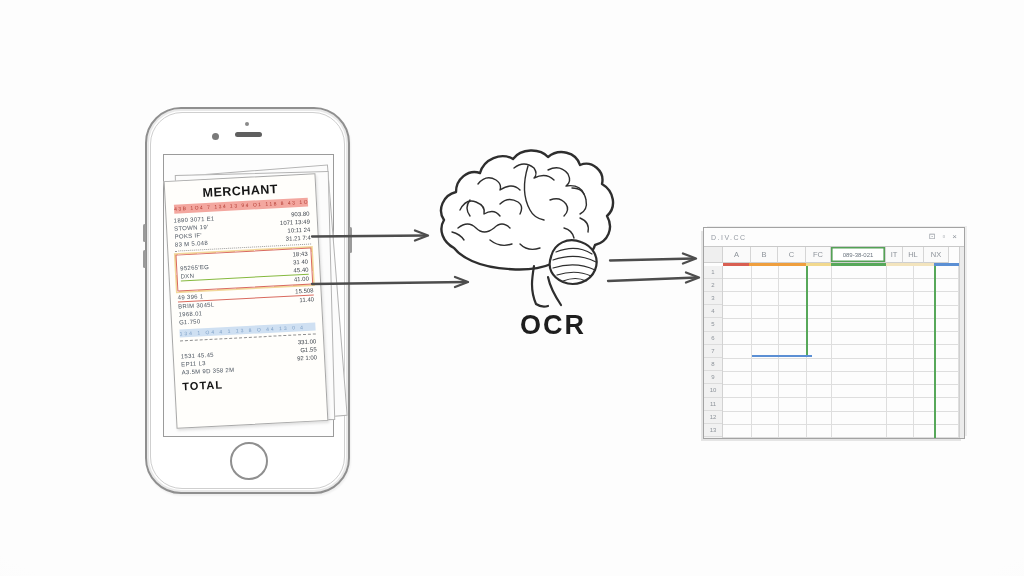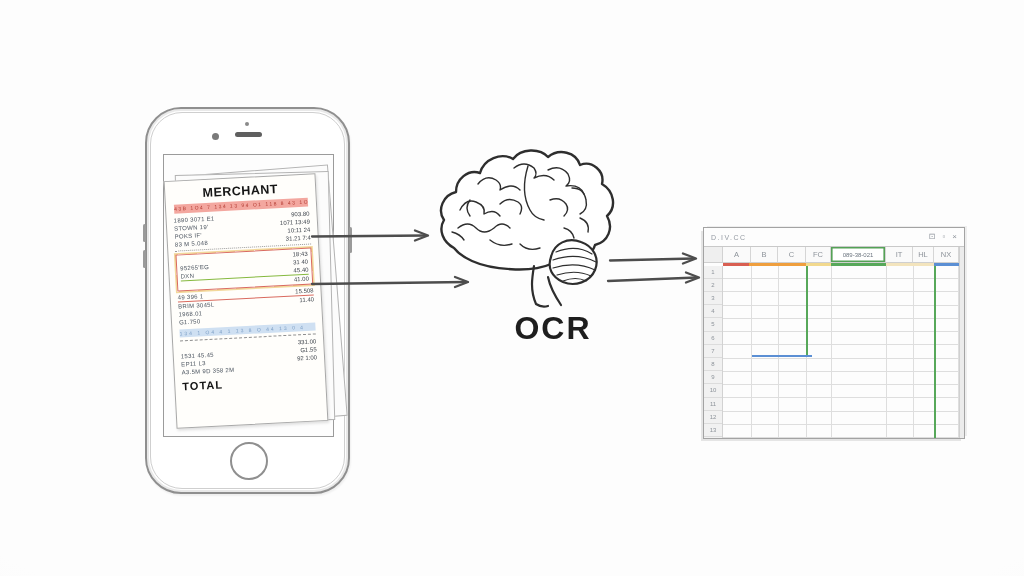--- a/index.html
+++ b/index.html
@@ -35,21 +35,21 @@
          margin:1px 0 2px 0;padding:1px 3px;}
   .r-box .r-row{line-height:8px;}
   .r-greenline{border-bottom:1.8px solid #86b93f;}
   .r-redline{border-bottom:1.2px solid #d96a5f;}
   .r-bluebar{height:8px;margin:3px 0;background:#cfe0f2;overflow:hidden;
              font-size:5px;line-height:8px;color:#7d9fc6;letter-spacing:2px;white-space:nowrap;}
   .r-dashed{border-bottom:1px dashed #8f8f8f;margin:2px 0 3px 0;}
   .r-total{font-size:11px;font-weight:bold;color:#141414;margin-top:4px;letter-spacing:1px;}
   
   .ocr{position:absolute;left:498px;top:310px;width:110px;text-align:center;
-       font-size:32px;font-weight:bold;color:#1e1e1e;letter-spacing:2px;}
+       font-size:27px;font-weight:bold;color:#1e1e1e;letter-spacing:2px;}
   
   .sheet-win{position:absolute;left:703px;top:227px;width:262px;height:212px;
              border:1.5px solid #a3a3a3;background:#fdfdfd;box-sizing:border-box;
              box-shadow:-3px 3px 0 -1px rgba(160,160,160,.25), 3px -2px 0 -1px rgba(170,170,170,.18);}
   .ss-titlebar{height:19px;border-bottom:1px solid #c9c9c9;display:flex;align-items:center;
                justify-content:space-between;padding:0 7px;box-sizing:border-box;}
   .ss-title{font-size:7px;color:#959ba3;letter-spacing:1.5px;}
   .ss-controls{display:flex;gap:7px;font-size:8px;color:#8f959c;line-height:1;}
   .ss-header{display:flex;height:16px;}
   .ss-corner{width:19px;background:#efefef;border-right:1px solid #d2d2d2;border-bottom:1px solid #cfcfcf;box-sizing:border-box;}
@@ -245,21 +245,21 @@
       </span>
     </div>
 
     <div class="ss-header">
       <div class="ss-corner"></div>
       <div class="ss-col" style="width:28px">A</div>
       <div class="ss-col" style="width:27px">B</div>
       <div class="ss-col" style="width:28px">C</div>
       <div class="ss-col" style="width:25px">FC</div>
       <div class="ss-col sel" style="width:55px">089-38-021</div>
-      <div class="ss-col" style="width:27px">IT</div>
+      <div class="ss-col" style="width:17px">IT</div>
       <div class="ss-col" style="width:21px">HL</div>
       <div class="ss-col" style="width:25px">NX</div>
     </div>
 
     <div class="ss-strip">
       <div style="width:26px;background:#d95f52"></div>
       <div style="width:57px;background:#ef9f3e"></div>
       <div style="width:25px;background:#f2d98e"></div>
       <div style="width:55px;background:#57a85a"></div>
       <div style="width:48px;background:#f3e4bd"></div>

